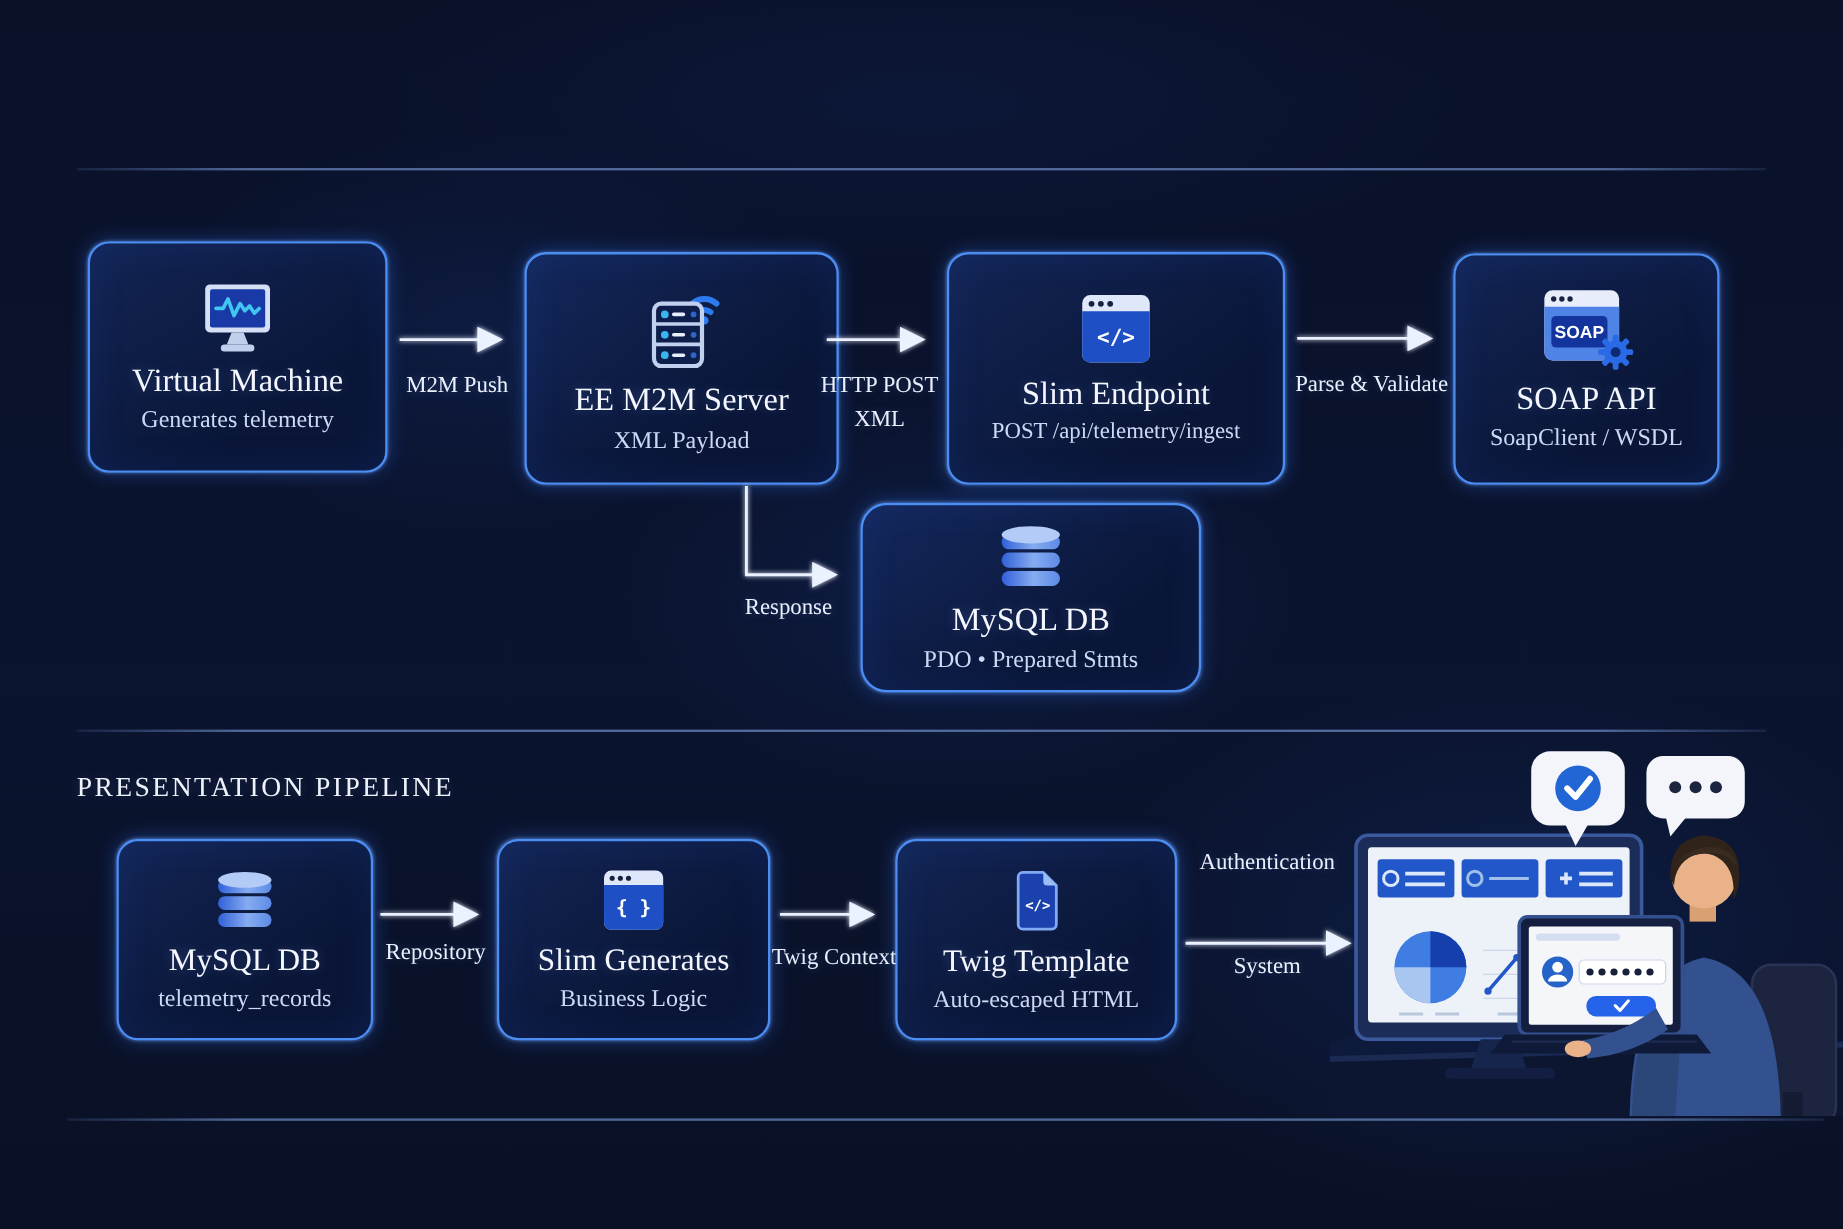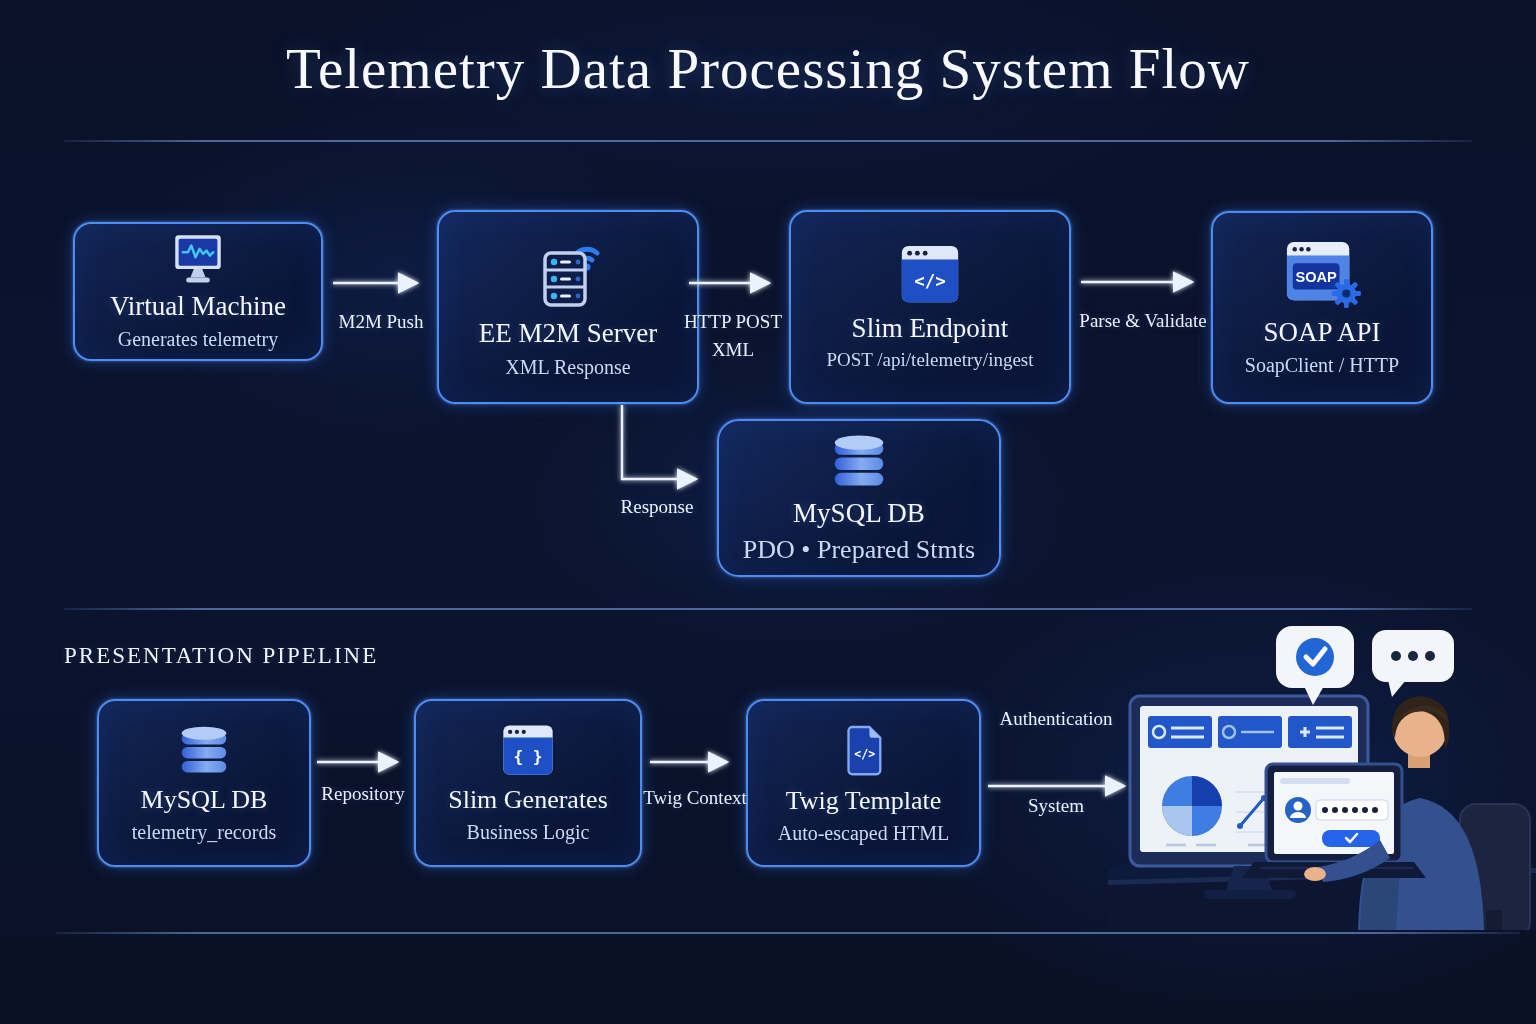--- a/index.html
+++ b/index.html
@@ -40,24 +40,23 @@
     text-shadow:0 0 10px rgba(140,180,255,.2);
   }
   .arrows,.illustration{position:absolute;}
   .icon{display:block;}
 </style>
 </head>
 <body>
 
 <div class="stage">
 
-  <div class="page-title">Telemetry Data Processing System Flow</div>
   <div class="divider" style="left:64px;top:140px;width:1408px;"></div>
 
-  <div class="node" style="left:73px;top:222px;width:250px;height:139px">
+  <div class="node" style="left:73px;top:201px;width:250px;height:193px">
     <svg class="icon" width="80" height="64" viewBox="0 0 80 64">
       <rect x="13" y="4" width="54" height="40" rx="4" fill="#d6e0f5"></rect>
       <rect x="17" y="8" width="46" height="32" rx="2" fill="#1839a6"></rect>
       <polyline points="22,24 28,24 32,16 37,30 42,20 46,26 50,22 54,28 58,24" stroke="#41c6f2" stroke-width="3" fill="none" stroke-linecap="round" stroke-linejoin="round"></polyline>
       <path d="M35 44 L45 44 L49 54 L31 54 Z" fill="#c2cfec"></path>
       <rect x="26" y="54" width="28" height="6" rx="3" fill="#c2cfec"></rect>
     </svg>
     <div class="node-title">Virtual Machine</div>
     <div class="node-sub">Generates telemetry</div>
   </div>
@@ -74,21 +73,21 @@
         <rect x="32" y="25.5" width="11" height="3" rx="1.5" fill="#e8eefb"></rect>
         <circle cx="50" cy="27" r="2.4" fill="#2e64c8"></circle>
       <circle cx="26" cy="44" r="3.2" fill="#37b6f0"></circle>
         <rect x="32" y="42.5" width="11" height="3" rx="1.5" fill="#e8eefb"></rect>
         <circle cx="50" cy="44" r="2.4" fill="#2e64c8"></circle>
       <circle cx="26" cy="61" r="3.2" fill="#37b6f0"></circle>
         <rect x="32" y="59.5" width="11" height="3" rx="1.5" fill="#e8eefb"></rect>
         <circle cx="50" cy="61" r="2.4" fill="#2e64c8"></circle>
     </svg>
     <div class="node-title">EE M2M Server</div>
-    <div class="node-sub">XML Response</div>
+    <div class="node-sub">XML Payload</div>
   </div>
 
   <div class="node" style="left:789px;top:210px;width:282px;height:194px">
     <svg class="icon" width="78" height="66" viewBox="0 0 80 68">
       <rect x="11" y="4" width="58" height="58" rx="7" fill="#dfe8fa"></rect>
       <circle cx="19" cy="11.5" r="2.5" fill="#172140"></circle>
         <circle cx="27" cy="11.5" r="2.5" fill="#172140"></circle>
         <circle cx="35" cy="11.5" r="2.5" fill="#172140"></circle>
       <path d="M11 18 H69 V55 a7 7 0 0 1 -7 7 H18 a7 7 0 0 1 -7 -7 Z" fill="#1e4fc4"></path>
       <text x="40" y="46" text-anchor="middle" font-family="DejaVu Sans Mono, monospace" font-size="18" font-weight="bold" fill="#ffffff">&lt;/&gt;</text>
@@ -115,39 +114,39 @@
           <rect x="-2.5" y="-15" width="5" height="8" rx="1.5" transform="rotate(180)"></rect>
           <rect x="-2.5" y="-15" width="5" height="8" rx="1.5" transform="rotate(225)"></rect>
           <rect x="-2.5" y="-15" width="5" height="8" rx="1.5" transform="rotate(270)"></rect>
           <rect x="-2.5" y="-15" width="5" height="8" rx="1.5" transform="rotate(315)"></rect>
         </g>
         <circle r="10" fill="#2a6ae6"></circle>
         <circle r="4.2" fill="#0d2a72"></circle>
       </g>
     </svg>
     <div class="node-title">SOAP API</div>
-    <div class="node-sub">SoapClient / HTTP</div>
+    <div class="node-sub">SoapClient / WSDL</div>
   </div>
 
   <div class="node" style="left:717px;top:419px;width:284px;height:158px;border-radius:22px">
     <svg class="icon" width="72" height="62" viewBox="0 0 80 68">
       <defs>
         <linearGradient id="dbg1" x1="0" y1="0" x2="1" y2="0">
           <stop offset="0" stop-color="#3160d8"></stop>
             <stop offset="0.55" stop-color="#86acf0"></stop>
             <stop offset="1" stop-color="#5d8ae6"></stop>
         </linearGradient>
       </defs>
       <rect x="13" y="12" width="54" height="14" rx="7" fill="url(#dbg1)"></rect>
       <rect x="13" y="29" width="54" height="14" rx="7" fill="url(#dbg1)"></rect>
       <rect x="13" y="46" width="54" height="14" rx="7" fill="url(#dbg1)"></rect>
       <ellipse cx="40" cy="12.5" rx="27" ry="8" fill="#b3ccf7"></ellipse>
     </svg>
     <div class="node-title">MySQL DB</div>
-    <div class="node-sub" style="font-size:26px">PDO • Prepared Stmts</div>
+    <div class="node-sub" style="font-size:20px">PDO • Prepared Stmts</div>
   </div>
 
   <div class="divider" style="left:64px;top:608px;width:1408px;"></div>
   <div class="section-title" style="left:64px;top:643px;">PRESENTATION PIPELINE</div>
 
   <div class="node" style="left:97px;top:699px;width:214px;height:168px">
     <svg class="icon" width="66" height="58" viewBox="0 0 80 68">
       <rect x="13" y="12" width="54" height="14" rx="7" fill="url(#dbg1)"></rect>
       <rect x="13" y="29" width="54" height="14" rx="7" fill="url(#dbg1)"></rect>
       <rect x="13" y="46" width="54" height="14" rx="7" fill="url(#dbg1)"></rect>

